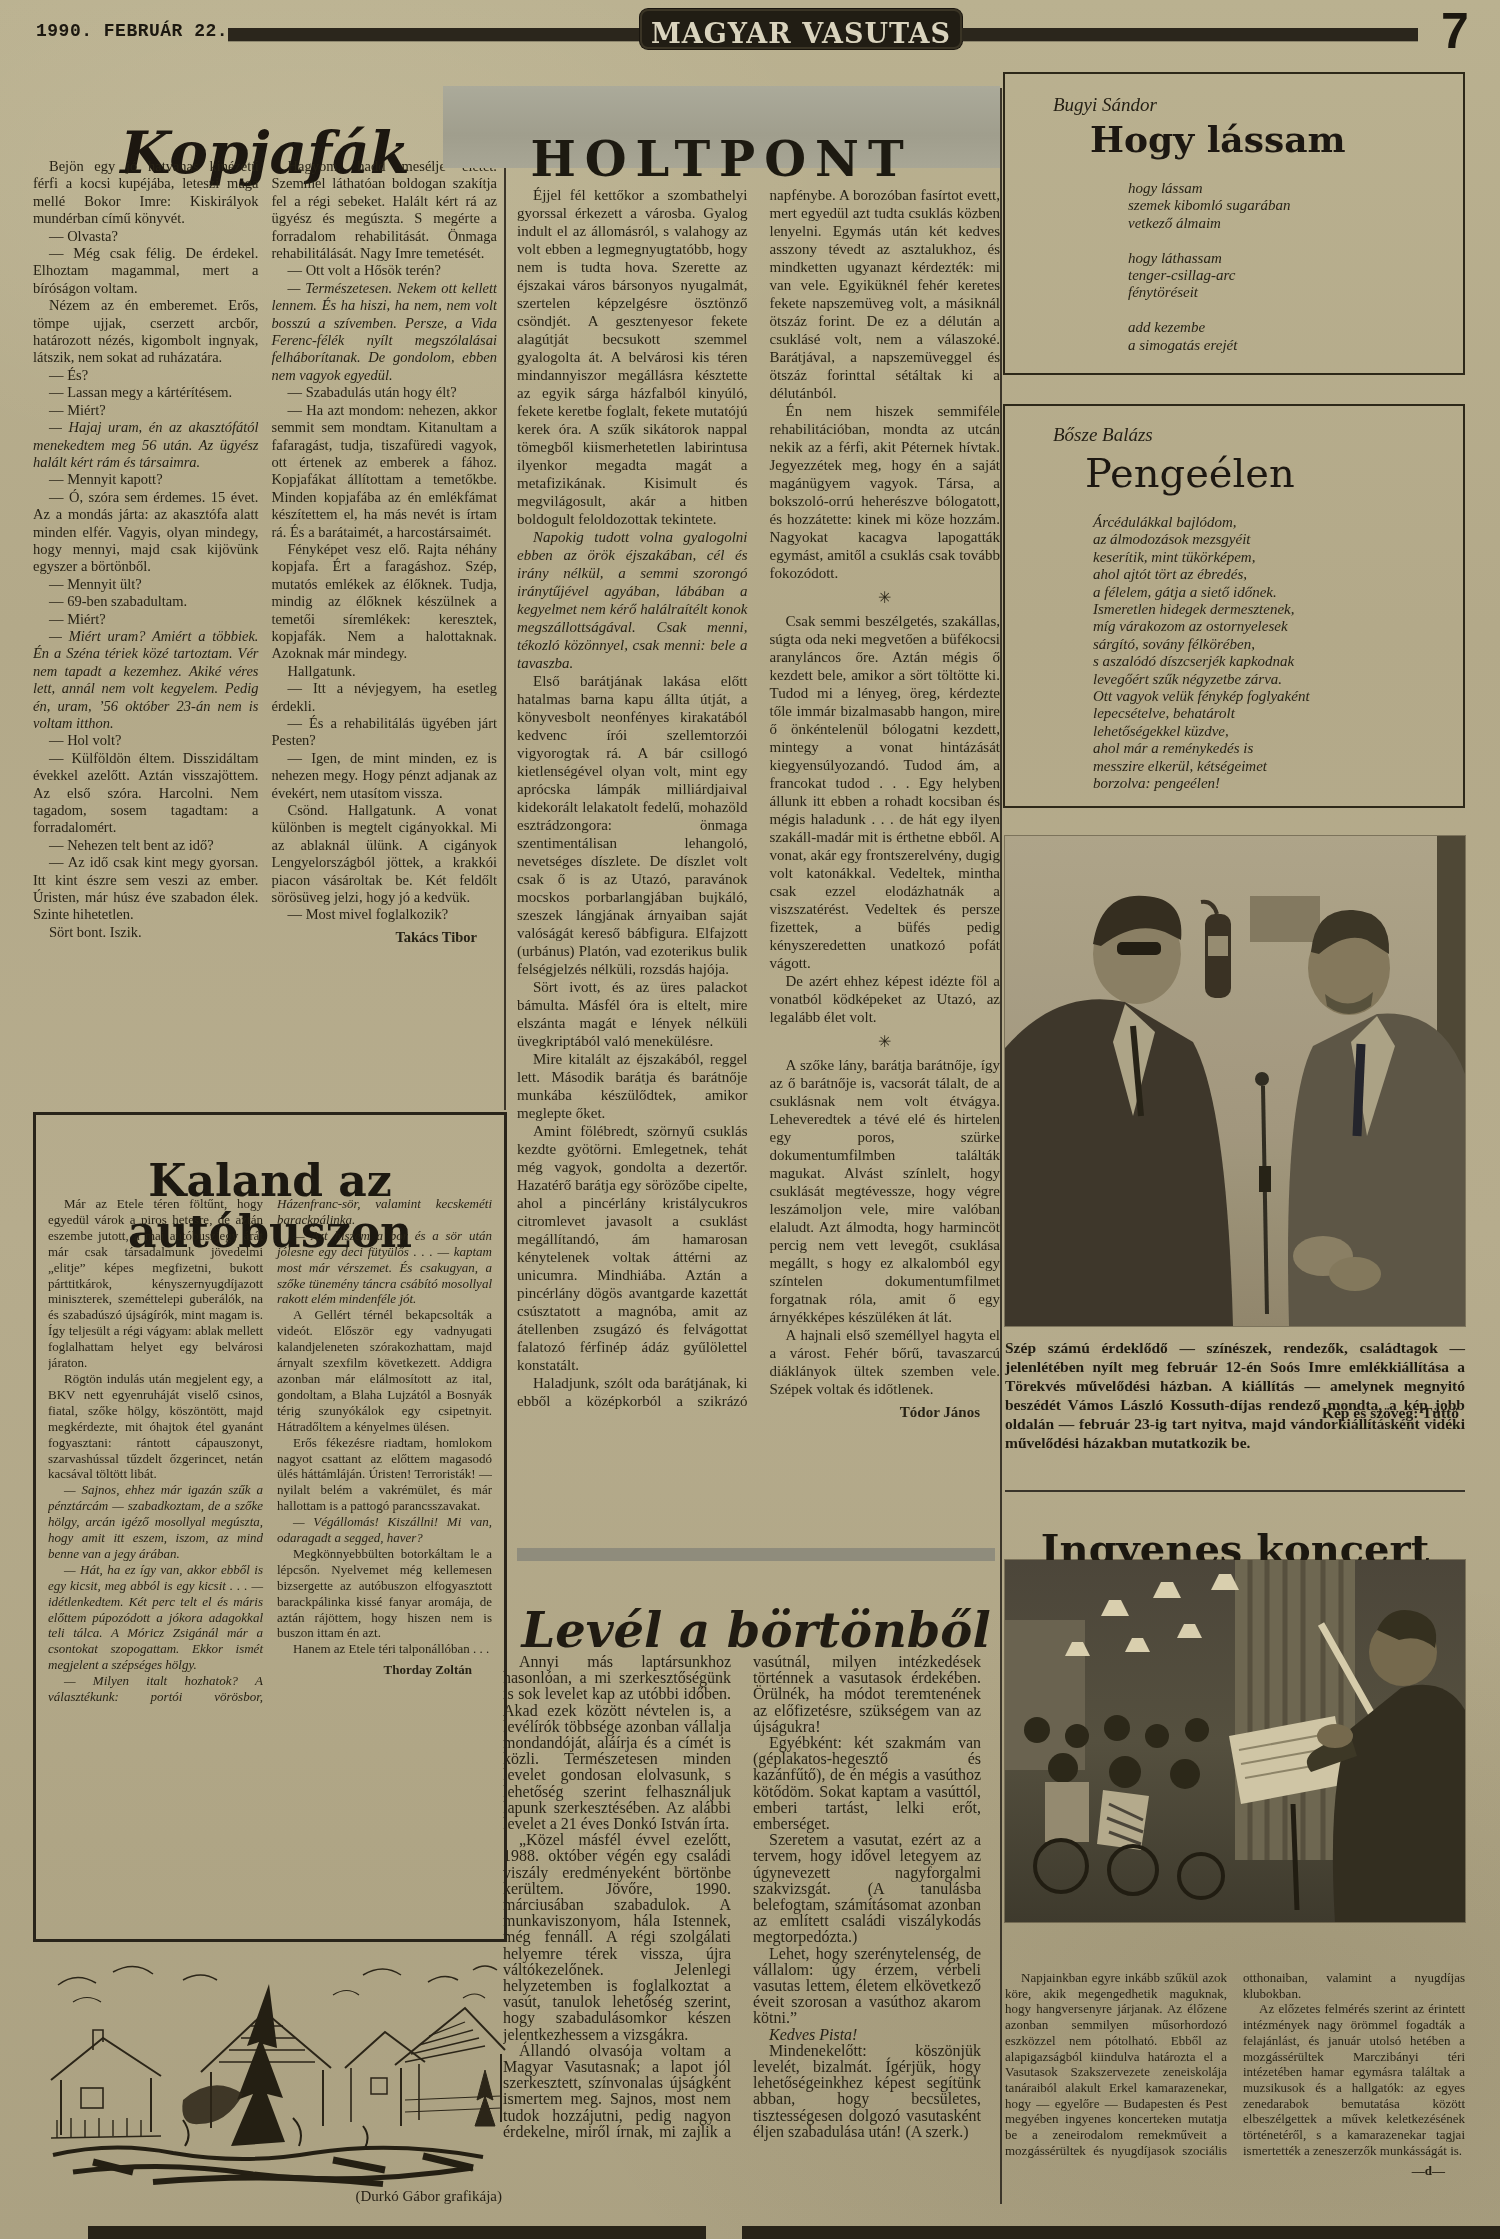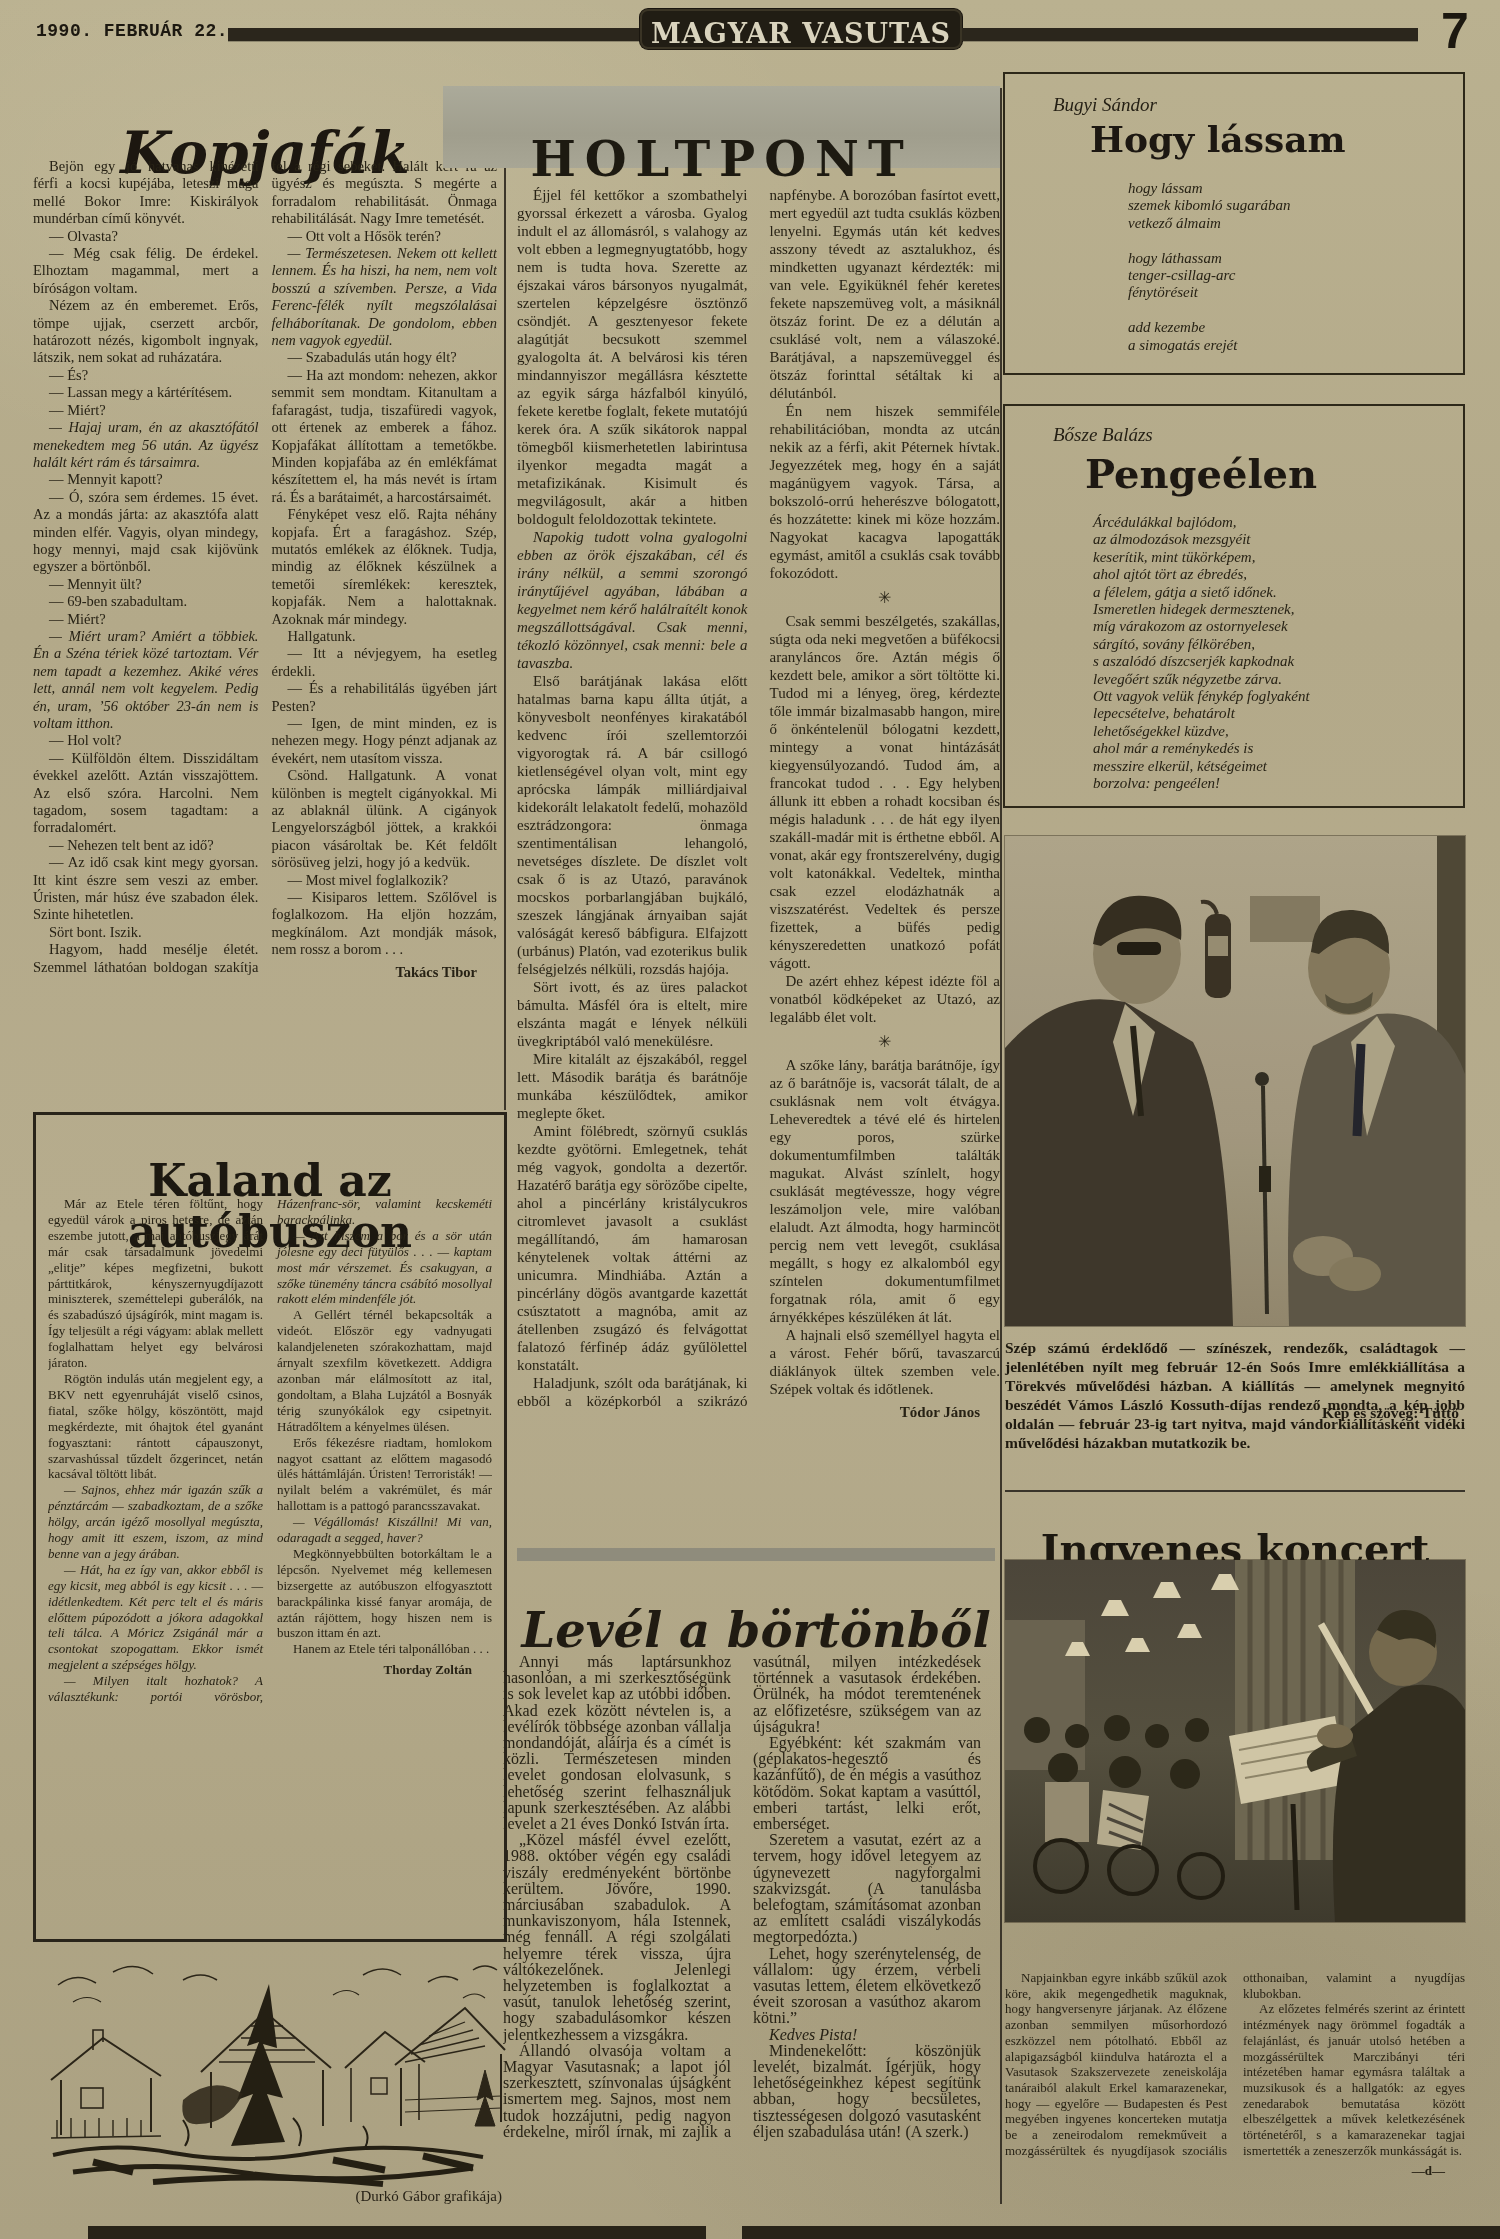--- a/index.html
+++ b/index.html
@@ -50,21 +50,21 @@
   .illus{left:33px;top:1950px;width:474px;height:242px;}
   .illus-capt{left:230px;top:2188px;width:272px;text-align:right;font-size:15px;color:#241f14;}
   
   .poembox{left:1003px;width:462px;border:2px solid #2d2819;box-sizing:border-box;}
   .pb1{top:72px;height:303px;}
   .pb2{top:404px;height:404px;}
   .poet{font-style:italic;font-size:19px;color:#241f14;}
   .poet.p1{left:1053px;top:94px;}
   .poet.p2{left:1053px;top:424px;}
   .poem-title1{left:1090px;top:118px;font-family:"DejaVu Serif",serif;font-size:36px;color:#1d1812;}
-  .poem-title2{left:1085px;top:450px;font-family:"DejaVu Serif",serif;font-weight:bold;font-size:40px;color:#1d1812;}
+  .poem-title2{left:1085px;top:450px;font-family:"DejaVu Serif",serif;font-weight:normal;font-size:40px;color:#1d1812;}
   .poemlines{font-size:15px;line-height:17.4px;}
   .poemlines p{margin:0;text-indent:0;font-style:italic;}
   .pl1{left:1128px;top:180px;width:320px;}
   .pl2{left:1093px;top:514px;width:350px;}
   .photo{left:1005px;width:460px;box-shadow:0 0 0 1px rgba(40,33,20,.4);}
   .ph1{top:836px;height:490px;}
   .ph2{top:1560px;height:362px;}
   .capt{left:1005px;top:1338px;width:460px;font-weight:bold;font-size:15.5px;line-height:19px;text-align:justify;color:#1f1a10;}
   .credit{left:1005px;top:1404px;width:454px;text-align:right;font-weight:bold;font-size:15.5px;color:#1f1a10;}
   .hr2{left:1005px;top:1490px;width:460px;height:2px;background:#39342a;}
@@ -118,21 +118,20 @@
         <p class="em">— Természetesen. Nekem ott kellett lennem. És ha hiszi, ha nem, nem volt bosszú a szívemben. Persze, a Vida Ferenc-félék nyílt megszólalásai felháborítanak. De gondolom, ebben nem vagyok egyedül.</p>
         <p>— Szabadulás után hogy élt?</p>
         <p>— Ha azt mondom: nehezen, akkor semmit sem mondtam. Kitanultam a fafaragást, tudja, tiszafüredi vagyok, ott értenek az emberek a fához. Kopjafákat állítottam a temetőkbe. Minden kopjafába az én emlékfámat készítettem el, ha más nevét is írtam rá. És a barátaimét, a harcostársaimét.</p>
         <p>Fényképet vesz elő. Rajta néhány kopjafa. Ért a faragáshoz. Szép, mutatós emlékek az élőknek. Tudja, mindig az élőknek készülnek a temetői síremlékek: keresztek, kopjafák. Nem a halottaknak. Azoknak már mindegy.</p>
         <p>Hallgatunk.</p>
         <p>— Itt a névjegyem, ha esetleg érdekli.</p>
         <p>— És a rehabilitálás ügyében járt Pesten?</p>
         <p>— Igen, de mint minden, ez is nehezen megy. Hogy pénzt adjanak az évekért, nem utasítom vissza.</p>
         <p>Csönd. Hallgatunk. A vonat különben is megtelt cigányokkal. Mi az ablaknál ülünk. A cigányok Lengyelországból jöttek, a krakkói piacon vásároltak be. Két feldőlt sörösüveg jelzi, hogy jó a kedvük.</p>
         <p>— Most mivel foglalkozik?</p>
-        <p>— Kisiparos lettem. Szőlővel is foglalkozom. Ha eljön hozzám, megkínálom. Azt mondják mások, nem rossz a borom . . .</p>
         <p class="sig">Takács Tibor</p>
       </div>
   </section>
 
   <section>
     <div class="abs holt-band"></div>
     <h1 class="abs holt-title">HOLTPONT</h1>
     <div class="abs cols holt-body">
         <p>Éjjel fél kettőkor a szombathelyi gyorssal érkezett a városba. Gyalog indult el az állomásról, s valahogy az volt ebben a legmegnyugtatóbb, hogy nem is tudta hova. Szerette az éjszakai város bársonyos nyugalmát, szertelen képzelgésre ösztönző csöndjét. A gesztenyesor fekete alagútját becsukott szemmel gyalogolta át. A belvárosi kis téren mindannyiszor megállásra késztette az egyik sárga házfalból kinyúló, fekete keretbe foglalt, fekete mutatójú kerek óra. A szűk sikátorok nappal tömegből kiismerhetetlen labirintusa ilyenkor megadta magát a metafizikának. Kisimult és megvilágosult, akár a hitben boldogult feloldozottak tekintete.</p>
         <p class="em">Napokig tudott volna gyalogolni ebben az örök éjszakában, cél és irány nélkül, a semmi szorongó iránytűjével agyában, lábában a kegyelmet nem kérő halálraítélt konok megszállottságával. Csak menni, tékozló közönnyel, csak menni: bele a tavaszba.</p>

